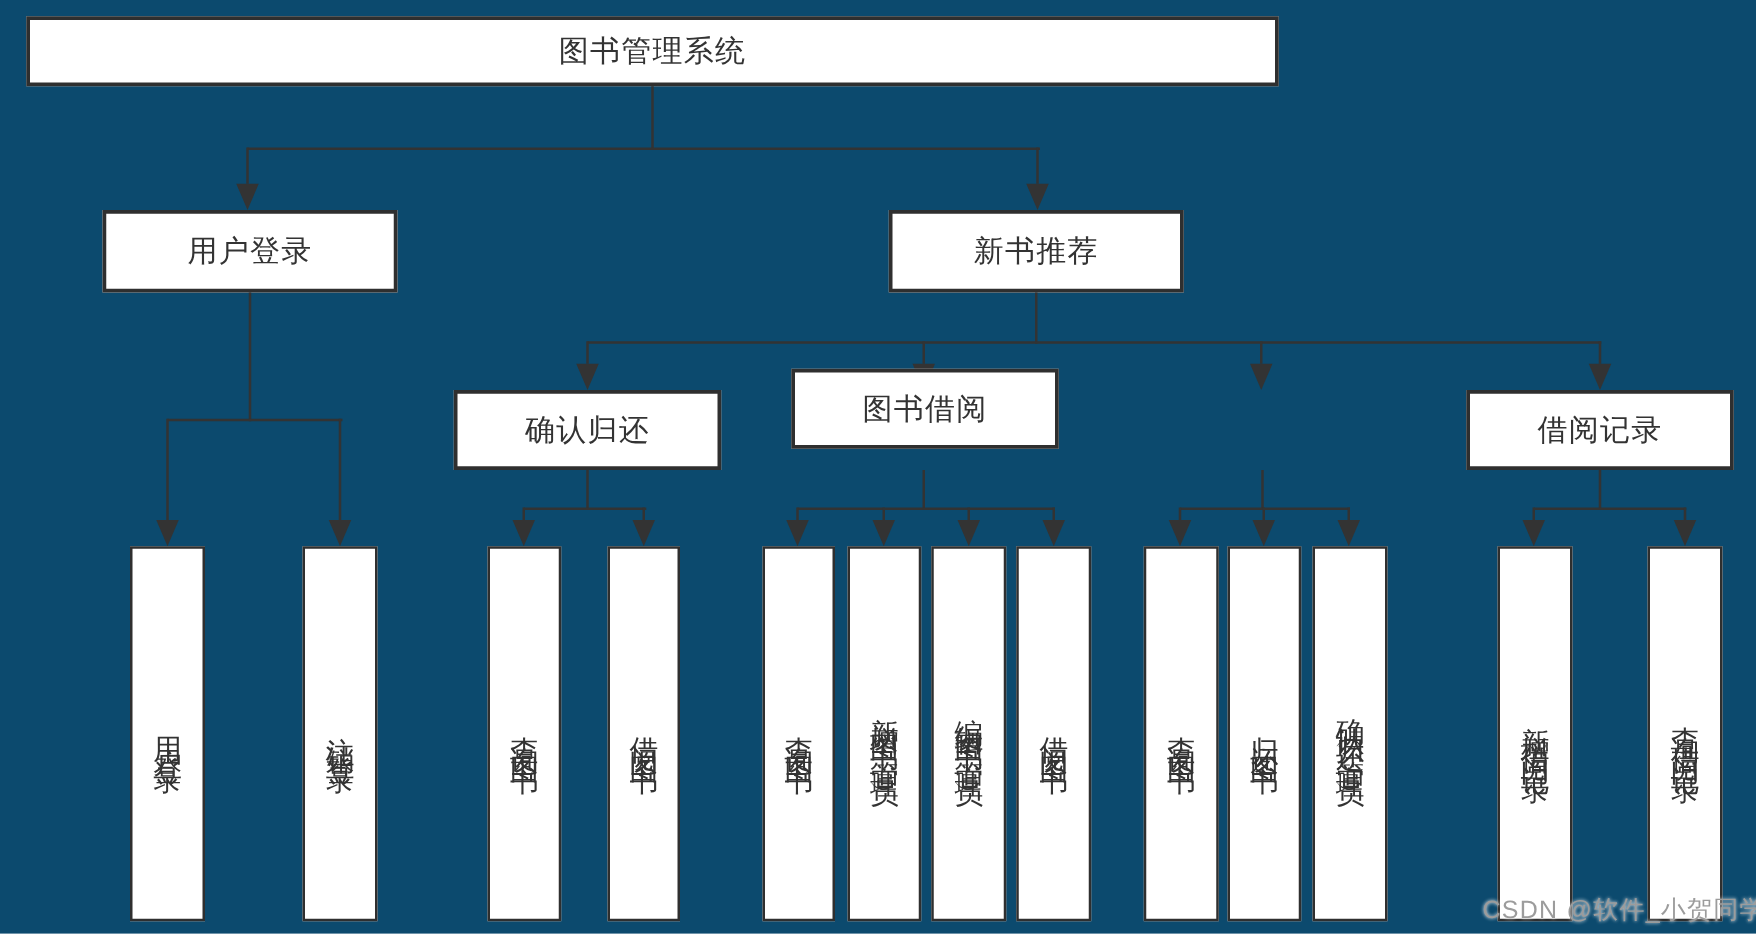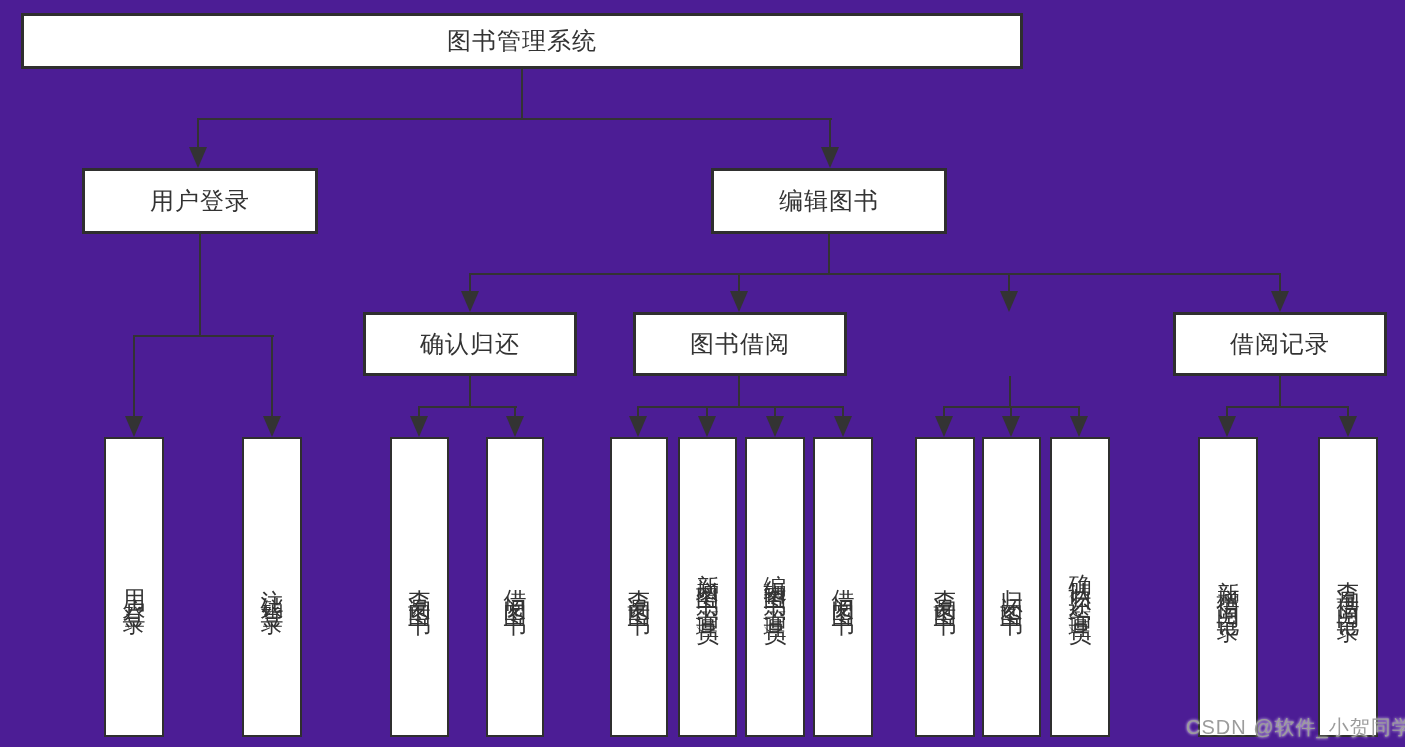--- a/index.html
+++ b/index.html
@@ -1,19 +1,19 @@
 <!DOCTYPE html>
 <html><head>
 <meta charset="utf-8">
 <style>
   html,body{margin:0;padding:0;background:#fff;}
   #canvas{
     position:relative;
     width:1405px;height:747px;
-    background:#4c1d95;
+    background:#0c4a6e;
     font-family:"Liberation Sans", sans-serif;
     overflow:hidden;
   }
   
   .hbox{
     position:absolute;
     box-sizing:border-box;
     border:3px solid #2f2f2f;
     background:#ffffff;
     display:flex;align-items:center;justify-content:center;
@@ -77,21 +77,21 @@
   <div class="hline" style="left:198px;top:118px;width:634px;"></div>
   <div class="stem" style="left:197px;top:118px;height:29px;"></div>
   <div class="head" style="left:189px;top:147px;"></div>
   <div class="stem" style="left:829px;top:118px;height:29px;"></div>
   <div class="head" style="left:821px;top:147px;"></div>
 
   <div class="hbox" style="left:82px;top:168px;width:236px;height:66px;">
     <span>用户登录</span>
   </div>
   <div class="hbox" style="left:711px;top:168px;width:236px;height:66px;">
-    <span>编辑图书</span>
+    <span>新书推荐</span>
   </div>
 
   <div class="vline" style="left:199px;top:234px;height:103px;"></div>
   <div class="hline" style="left:134px;top:335px;width:140px;"></div>
   <div class="stem" style="left:133px;top:335px;height:81px;"></div>
   <div class="head" style="left:125px;top:416px;"></div>
   <div class="stem" style="left:271px;top:335px;height:81px;"></div>
   <div class="head" style="left:263px;top:416px;"></div>
 
   <div class="vline" style="left:828px;top:234px;height:41px;"></div>
@@ -101,21 +101,21 @@
   <div class="stem" style="left:738px;top:273px;height:18px;"></div>
   <div class="head" style="left:730px;top:291px;"></div>
   <div class="stem" style="left:1008px;top:273px;height:18px;"></div>
   <div class="head" style="left:1000px;top:291px;"></div>
   <div class="stem" style="left:1279px;top:273px;height:18px;"></div>
   <div class="head" style="left:1271px;top:291px;"></div>
 
   <div class="hbox" style="left:363px;top:312px;width:214px;height:64px;">
     <span>确认归还</span>
   </div>
-  <div class="hbox" style="left:633px;top:312px;width:214px;height:64px;">
+  <div class="hbox" style="left:633px;top:295px;width:214px;height:64px;">
     <span>图书借阅</span>
   </div>
   <div class="hbox" style="left:1173px;top:312px;width:214px;height:64px;">
     <span>借阅记录</span>
   </div>
 
   <div class="vline" style="left:469px;top:376px;height:32px;"></div>
   <div class="hline" style="left:419px;top:406px;width:98px;"></div>
   <div class="stem" style="left:418px;top:406px;height:10px;"></div>
   <div class="head" style="left:410px;top:416px;"></div>

